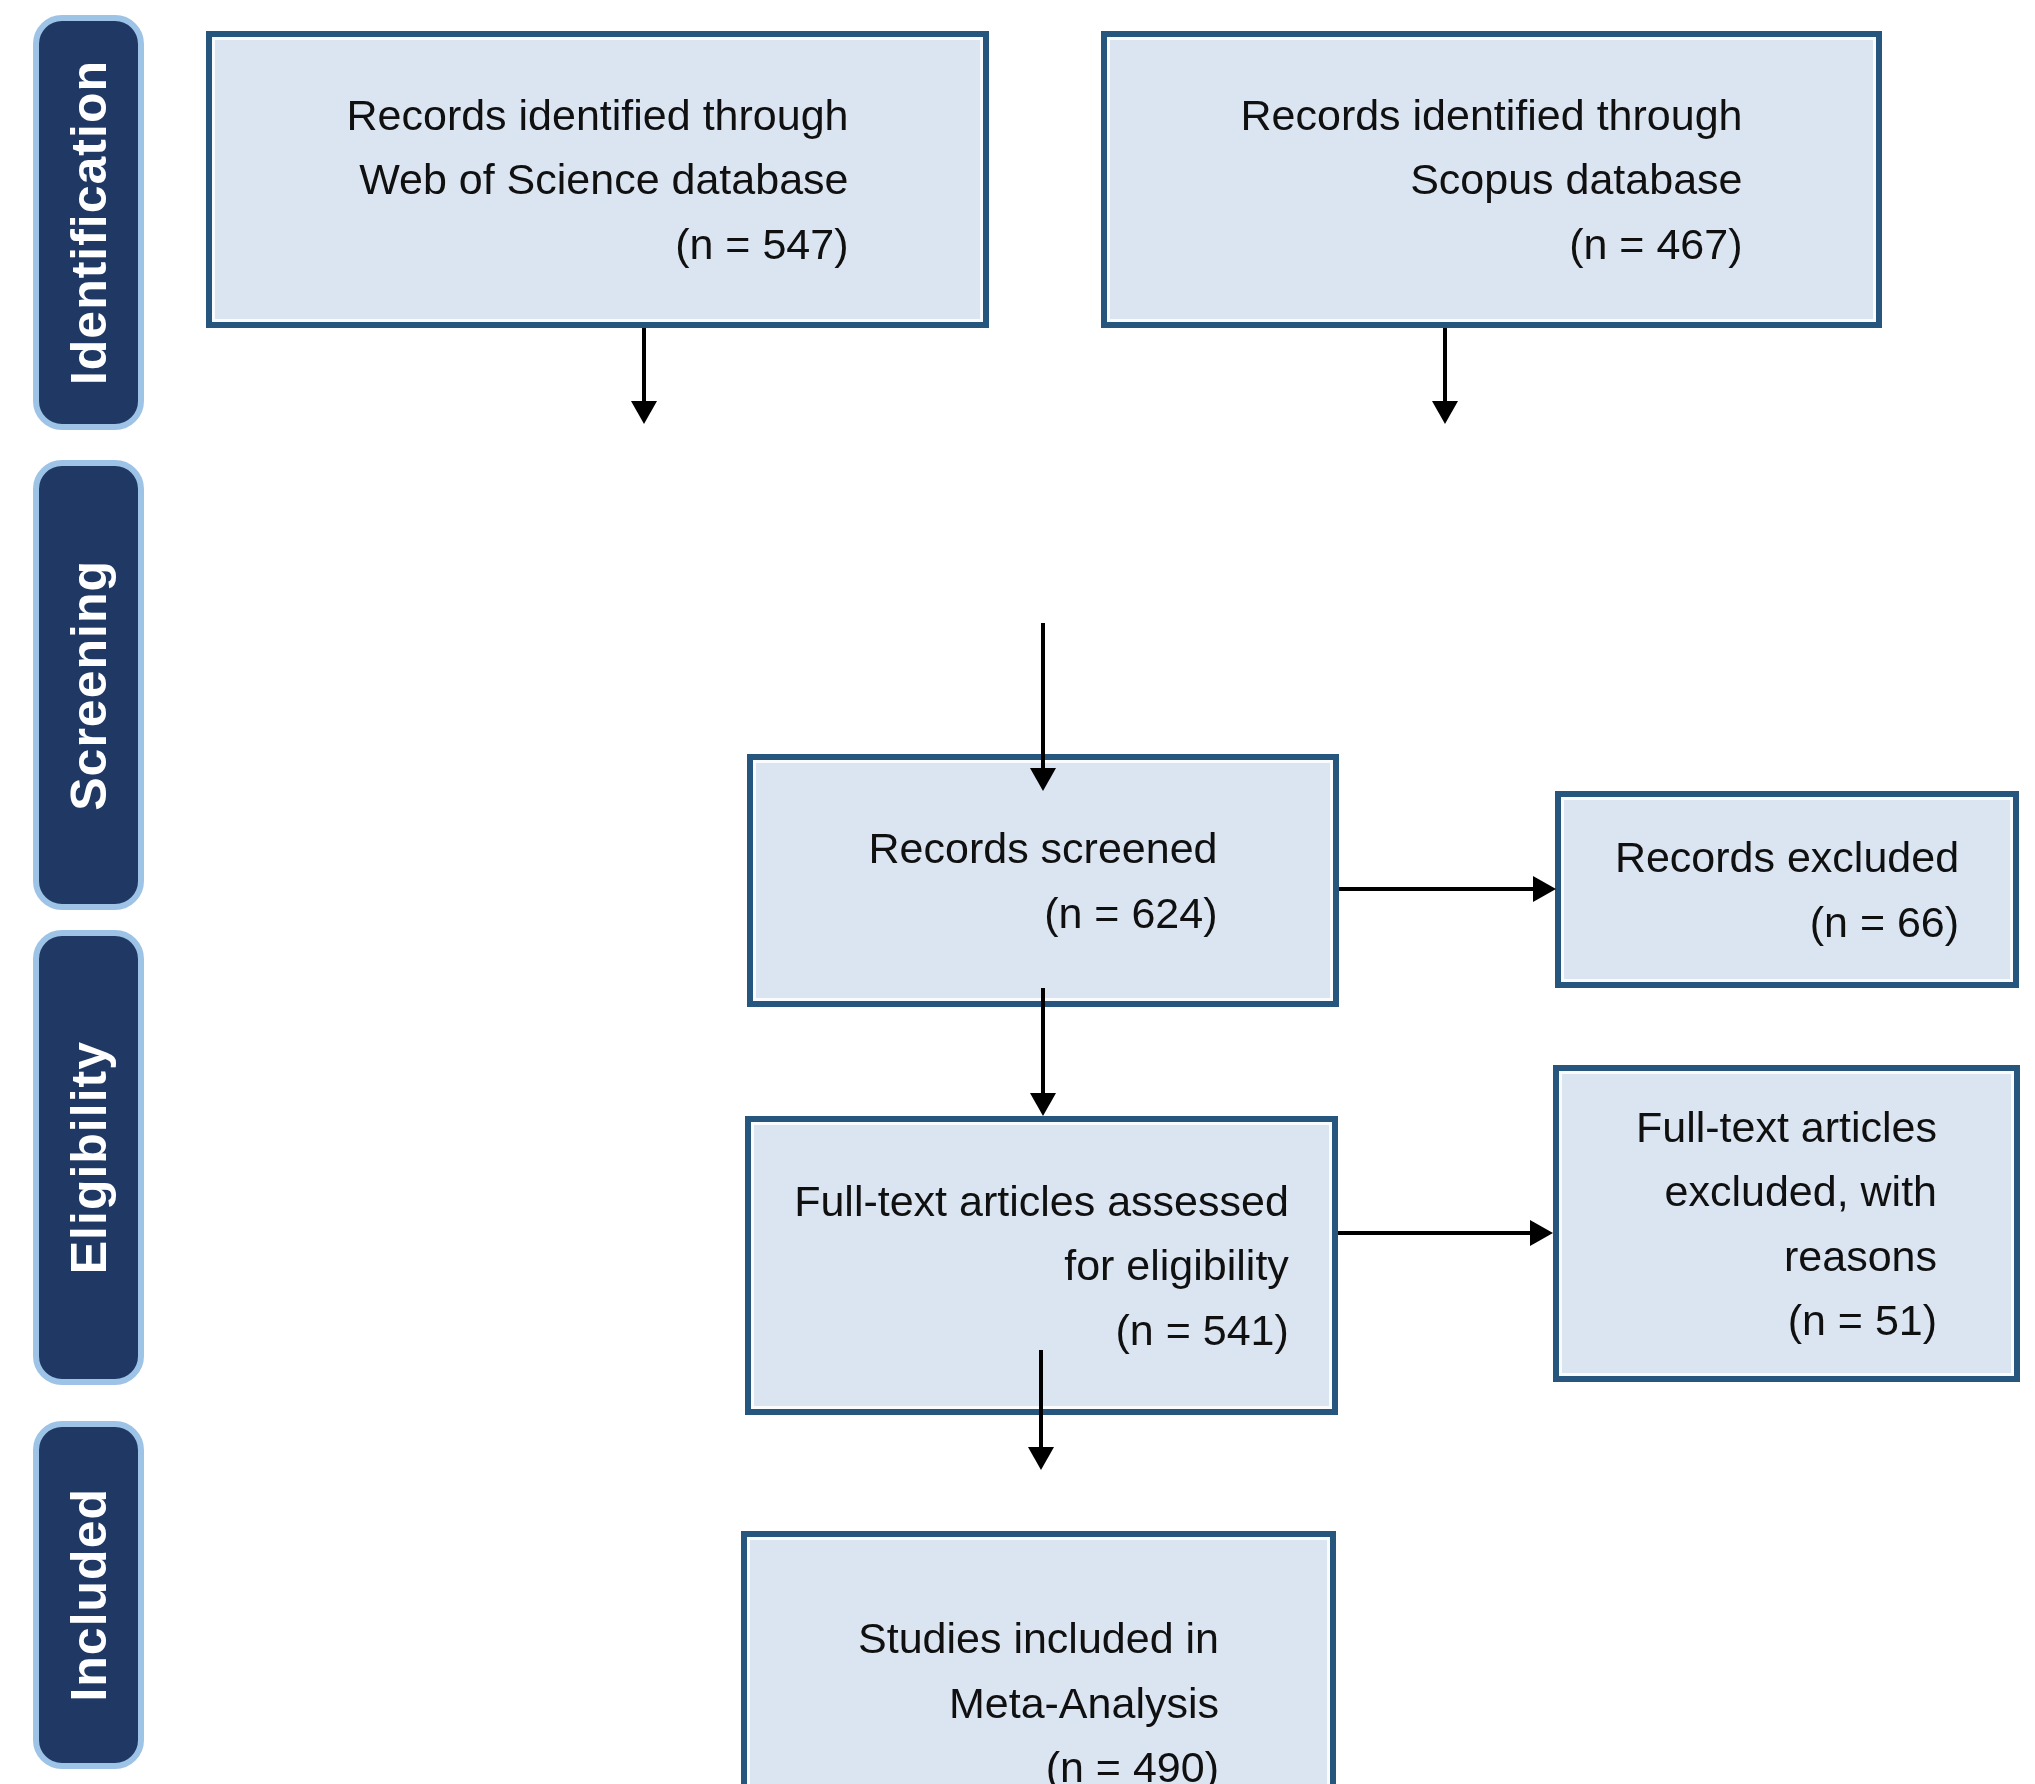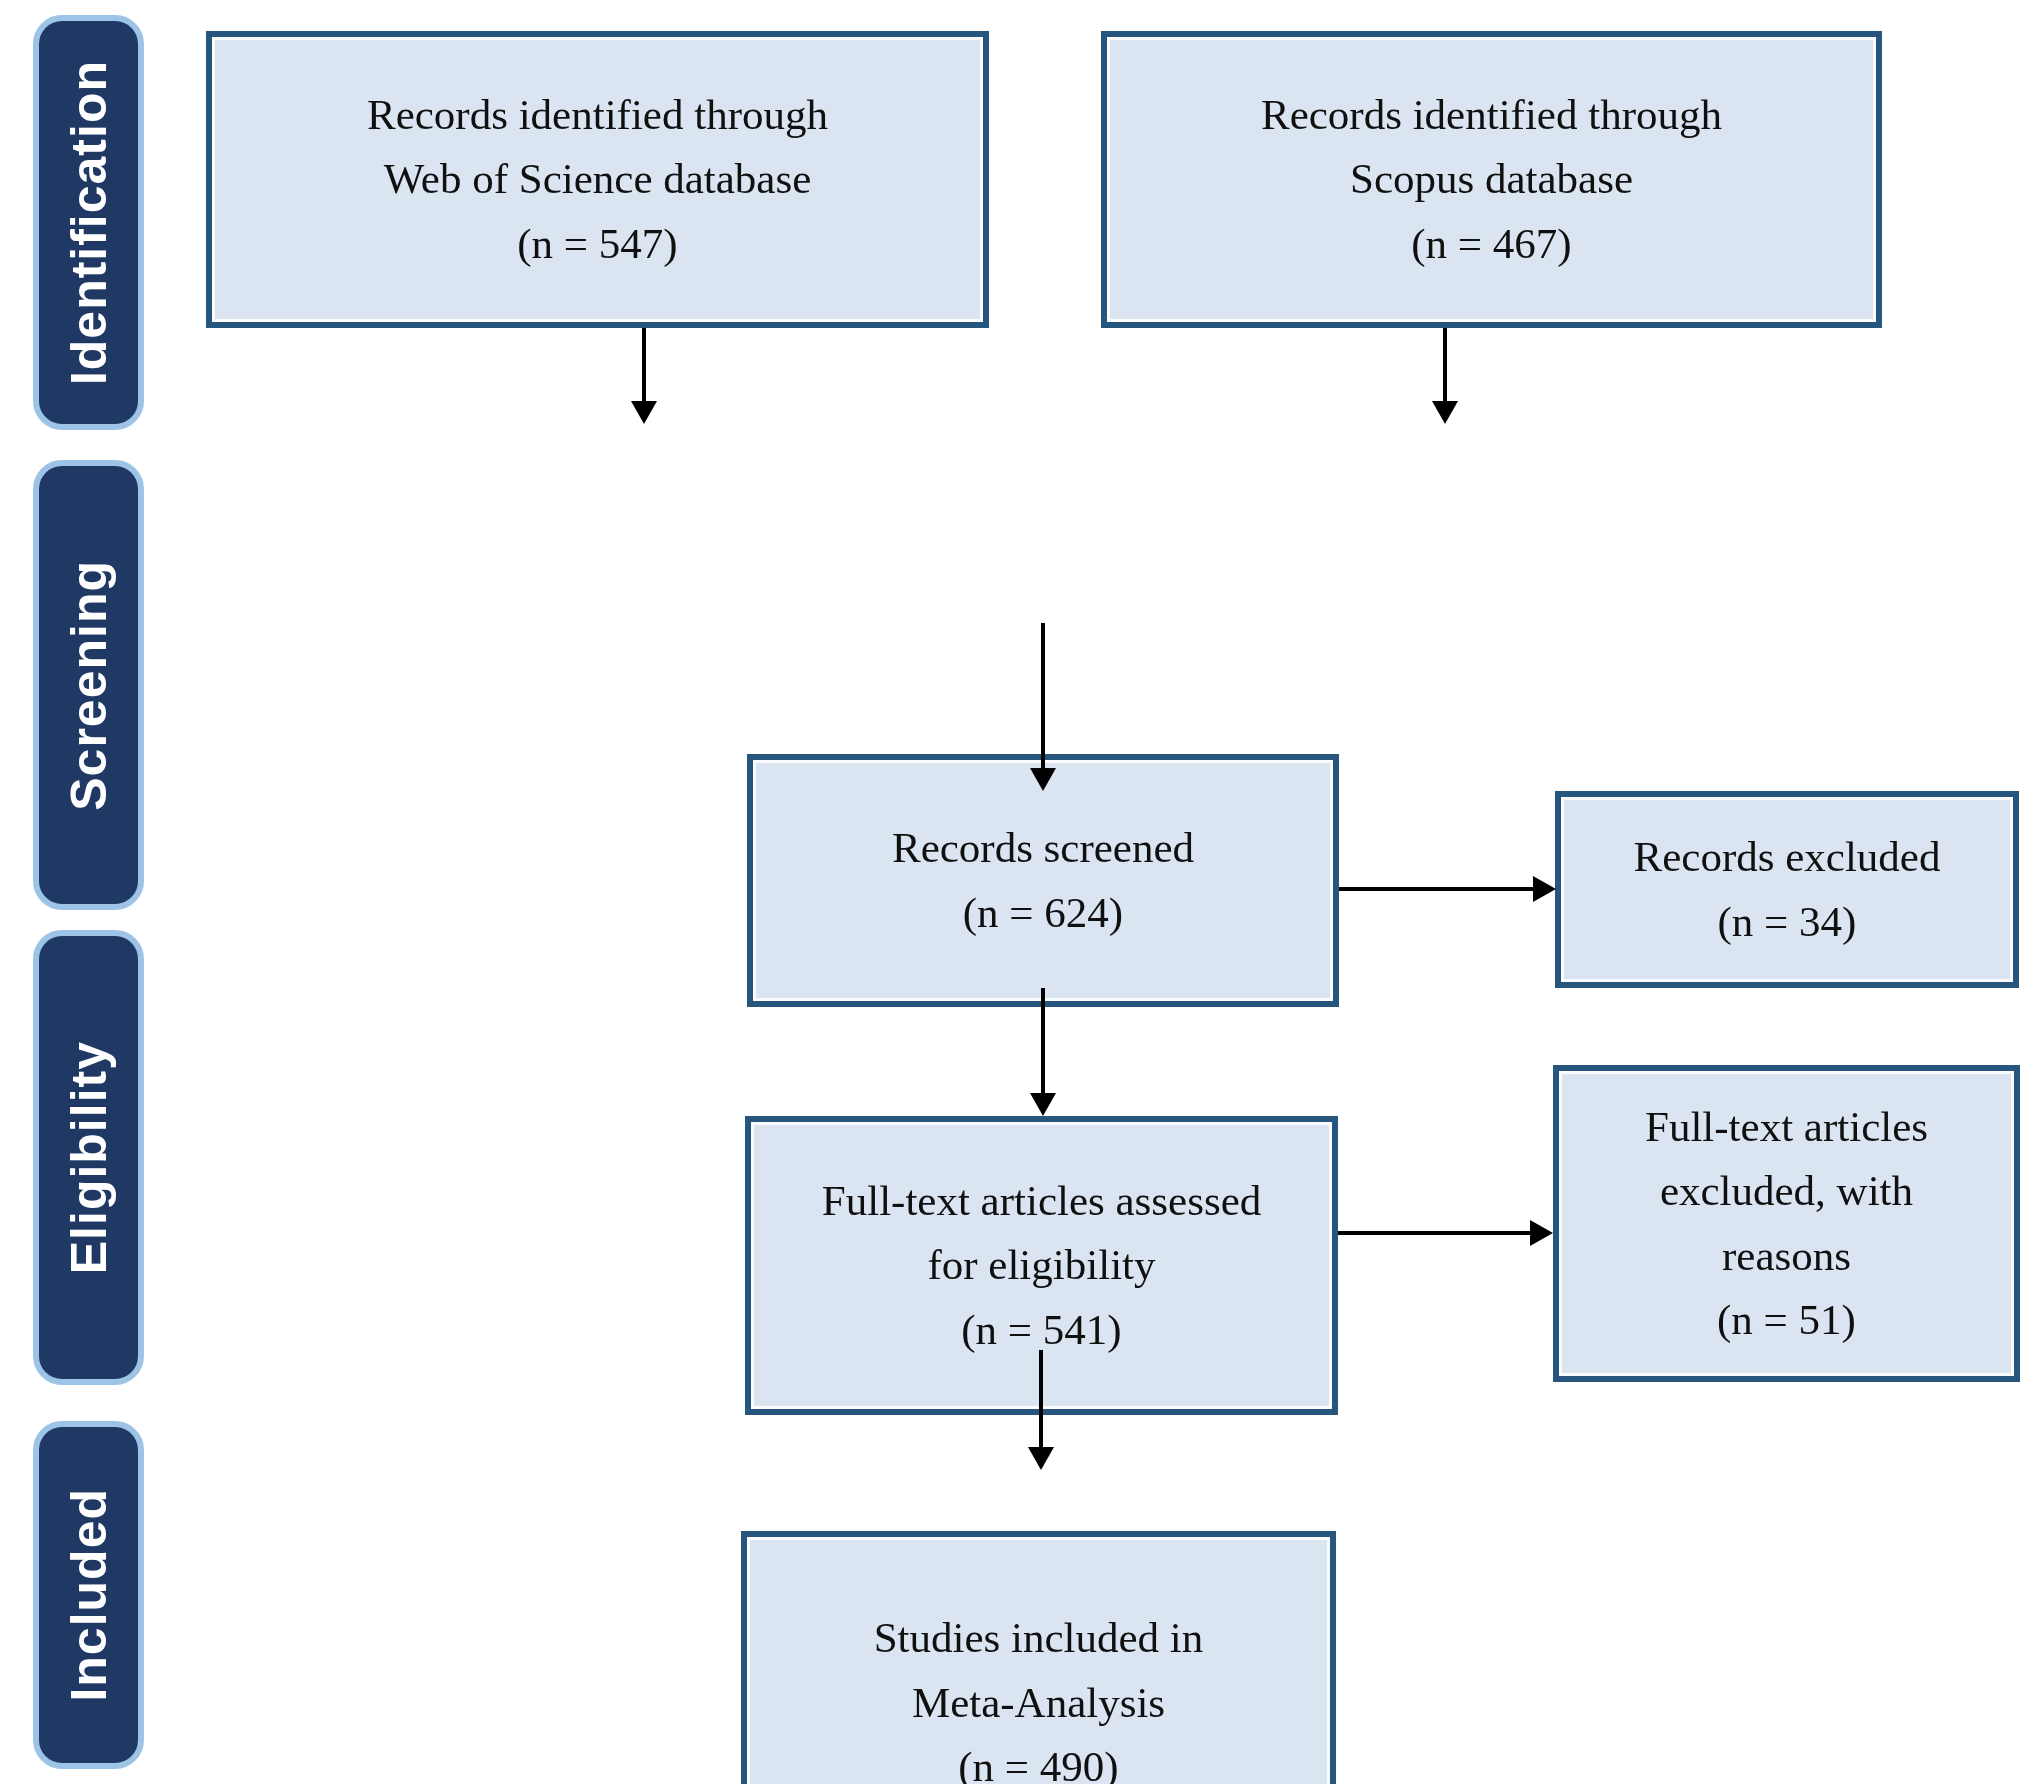--- a/index.html
+++ b/index.html
@@ -48,22 +48,21 @@
 
   
   .fbox{
     position:absolute;
     background:var(--box-fill);
     border:6.5px solid var(--box-border);
     box-shadow:inset 0 0 0 3px rgba(255,255,255,0.85);
     display:flex;
     align-items:center;
     justify-content:center;
-    text-align:center;
-    font-family:Liberation Serif, serif;
+    text-align:right;
   }
   .fbox .box-text{
     white-space:pre-line;
     font-size:43px;
     line-height:1.5;
     color:var(--text-color);
     padding:0 10px;
   }
   #box-wos{left:206px;top:31px;width:783px;height:297px;}
   #box-scopus{left:1101px;top:31px;width:781px;height:297px;}
@@ -138,21 +137,21 @@
     <span class="box-text">Records identified through
 Scopus database
 (n = 467)</span>
   </div>
   <div class="fbox" id="box-screened">
     <span class="box-text">Records screened
 (n = 624)</span>
   </div>
   <div class="fbox" id="box-excluded">
     <span class="box-text">Records excluded
-(n = 34)</span>
+(n = 66)</span>
   </div>
   <div class="fbox" id="box-fulltext">
     <span class="box-text">Full-text articles assessed
 for eligibility
 (n = 541)</span>
   </div>
   <div class="fbox" id="box-ft-excluded">
     <span class="box-text">Full-text articles
 excluded, with
 reasons

